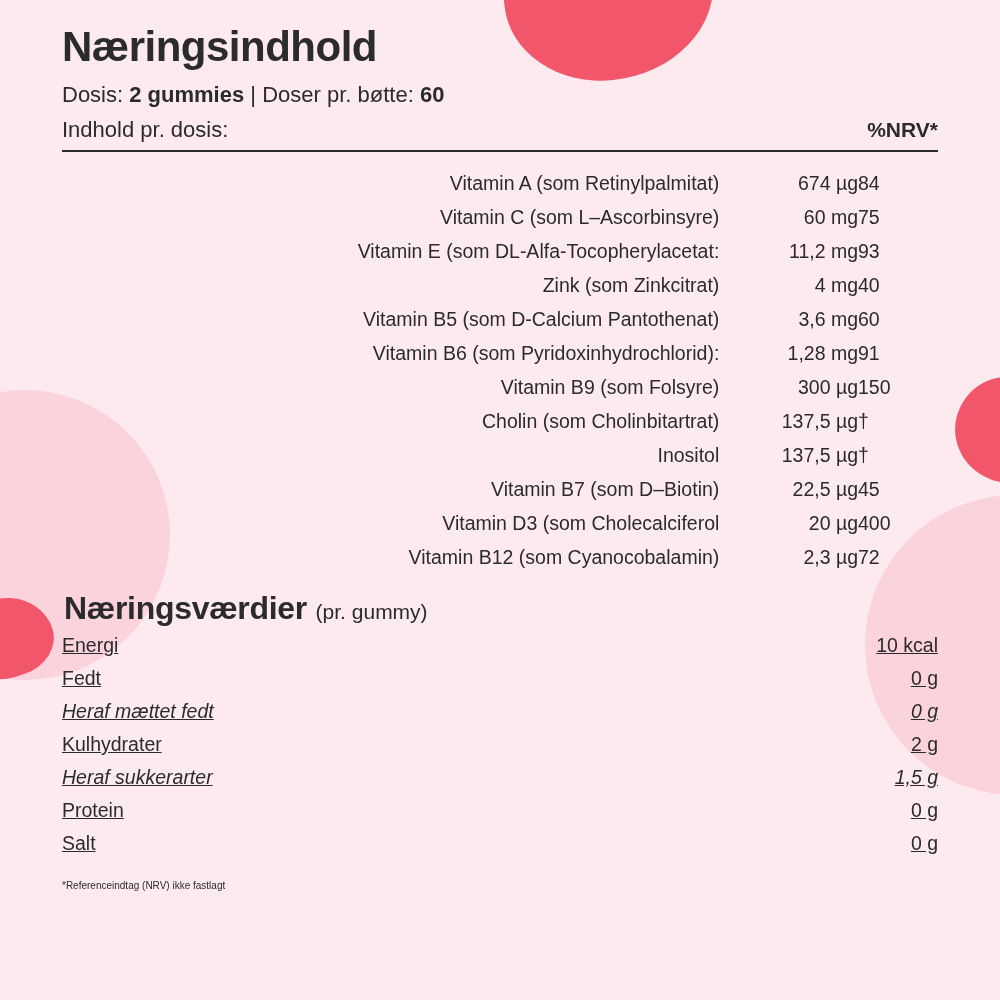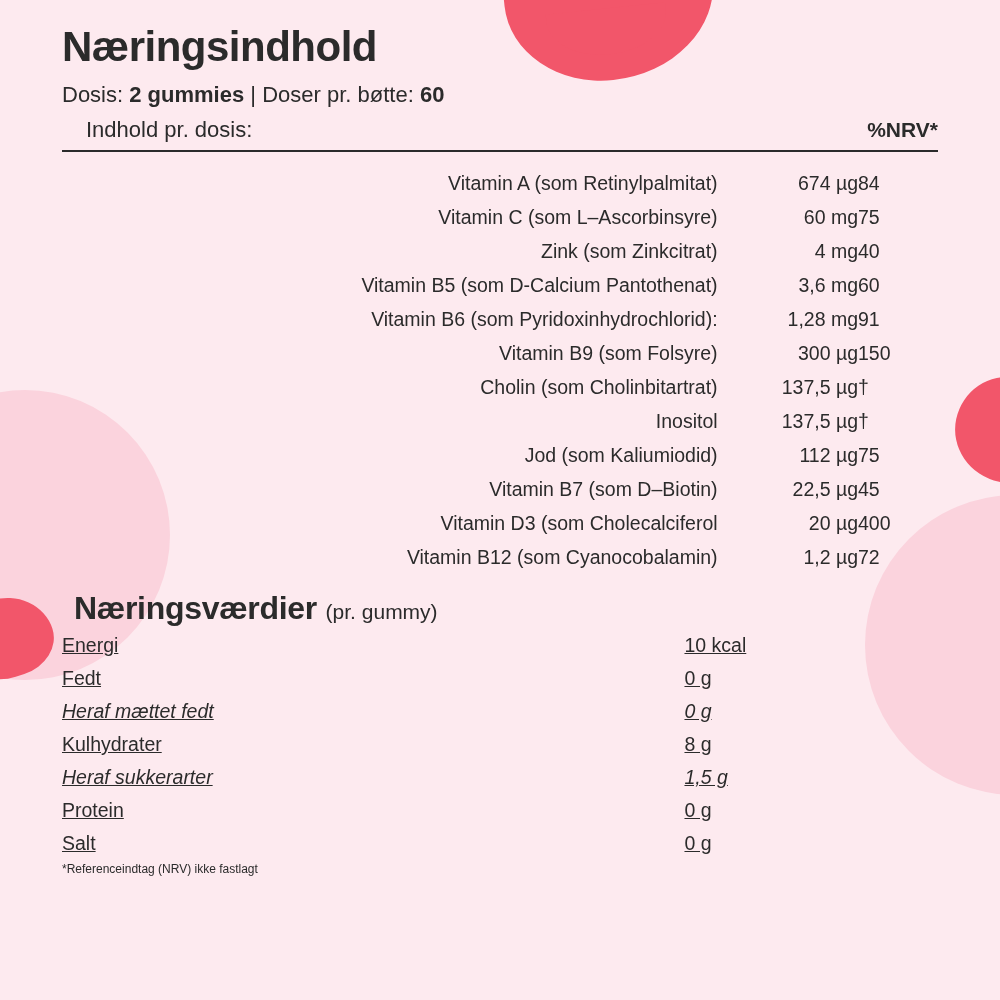--- a/index.html
+++ b/index.html
@@ -100,21 +100,20 @@
   }
   .dose-line b { font-weight: bold; }
 
   .content-header-row {
     display: flex;
     align-items: baseline;
     justify-content: space-between;
     font-size: 22px;
     line-height: 1.5;
     margin-bottom: 4px;
-    margin-left: 24px;
   }
   .nrv-label {
     font-weight: bold;
     font-size: 21px;
   }
 
   .rule {
     border: none;
     border-top: 2px solid #2b2b2b;
     margin: 0 0 14px 0;
@@ -128,21 +127,21 @@
   table.nutrients td {
     padding: 5.5px 0;
     vertical-align: baseline;
     white-space: nowrap;
   }
   td.name { text-align: right; }
   td.amount { text-align: right; padding-right: 62px; }
   td.nrv { text-align: left; width: 80px; }
 
   .section-title {
-    margin: 16px 0 2px 12px;
+    margin: 16px 0 2px 2px;
     font-size: 32px;
     font-weight: bold;
     letter-spacing: -0.3px;
   }
   .section-title .sub {
     font-size: 21px;
     font-weight: 400;
     letter-spacing: 0;
   }
 
@@ -150,27 +149,27 @@
     width: 100%;
     border-collapse: collapse;
     font-size: 19.5px;
     text-decoration: underline;
   }
   table.values td {
     padding: 5px 0;
     vertical-align: baseline;
   }
   table.values td.vname { text-align: left; }
-  table.values td.vval { }
+  table.values td.vval { text-align: right; }
   tr.italic td { font-style: italic; }
   td.indent { padding-left: 20px; }
 
   .footnote {
-    margin-top: 2px;
-    font-size: 12px;
+    margin-top: 20px;
+    font-size: 10px;
     color: #2b2b2b;
   }
 </style>
 </head>
 <body>
 
 <div class="deco blob-top-strawberry"></div>
 <div class="deco blob-pink-left"></div>
 <div class="deco blob-pink-right"></div>
 <div class="deco blob-right-strawberry"></div>
@@ -201,20 +200,25 @@
         <td class="name">Vitamin A (som Retinylpalmitat)</td>
         <td class="amount">674 µg</td>
         <td class="nrv">84</td>
       </tr>
       <tr>
         <td class="name">Vitamin C (som L–Ascorbinsyre)</td>
         <td class="amount">60 mg</td>
         <td class="nrv">75</td>
       </tr>
       <tr>
+        <td class="name">Vitamin E (som DL-Alfa-Tocopherylacetat:</td>
+        <td class="amount">11,2 mg</td>
+        <td class="nrv">93</td>
+      </tr>
+      <tr>
         <td class="name">Zink (som Zinkcitrat)</td>
         <td class="amount">4 mg</td>
         <td class="nrv">40</td>
       </tr>
       <tr>
         <td class="name">Vitamin B5 (som D-Calcium Pantothenat)</td>
         <td class="amount">3,6 mg</td>
         <td class="nrv">60</td>
       </tr>
       <tr>
@@ -231,37 +235,32 @@
         <td class="name">Cholin (som Cholinbitartrat)</td>
         <td class="amount">137,5 µg</td>
         <td class="nrv">†</td>
       </tr>
       <tr>
         <td class="name">Inositol</td>
         <td class="amount">137,5 µg</td>
         <td class="nrv">†</td>
       </tr>
       <tr>
-        <td class="name">Jod (som Kaliumiodid)</td>
-        <td class="amount">112 µg</td>
-        <td class="nrv">75</td>
-      </tr>
-      <tr>
         <td class="name">Vitamin B7 (som D–Biotin)</td>
         <td class="amount">22,5 µg</td>
         <td class="nrv">45</td>
       </tr>
       <tr>
         <td class="name">Vitamin D3 (som Cholecalciferol</td>
         <td class="amount">20 µg</td>
         <td class="nrv">400</td>
       </tr>
       <tr>
         <td class="name">Vitamin B12 (som Cyanocobalamin)</td>
-        <td class="amount">1,2 µg</td>
+        <td class="amount">2,3 µg</td>
         <td class="nrv">72</td>
       </tr>
     </tbody>
   </table>
 
   <h2 class="section-title">
     <span>Næringsværdier</span>
     <span class="sub">(pr. gummy)</span>
   </h2>
 
@@ -274,21 +273,21 @@
       <tr>
         <td class="vname">Fedt</td>
         <td class="vval">0 g</td>
       </tr>
       <tr class="italic">
         <td class="vname">Heraf mættet fedt</td>
         <td class="vval">0 g</td>
       </tr>
       <tr>
         <td class="vname">Kulhydrater</td>
-        <td class="vval">8 g</td>
+        <td class="vval">2 g</td>
       </tr>
       <tr class="italic">
         <td class="vname indent">Heraf sukkerarter</td>
         <td class="vval">1,5 g</td>
       </tr>
       <tr>
         <td class="vname">Protein</td>
         <td class="vval">0 g</td>
       </tr>
       <tr>

